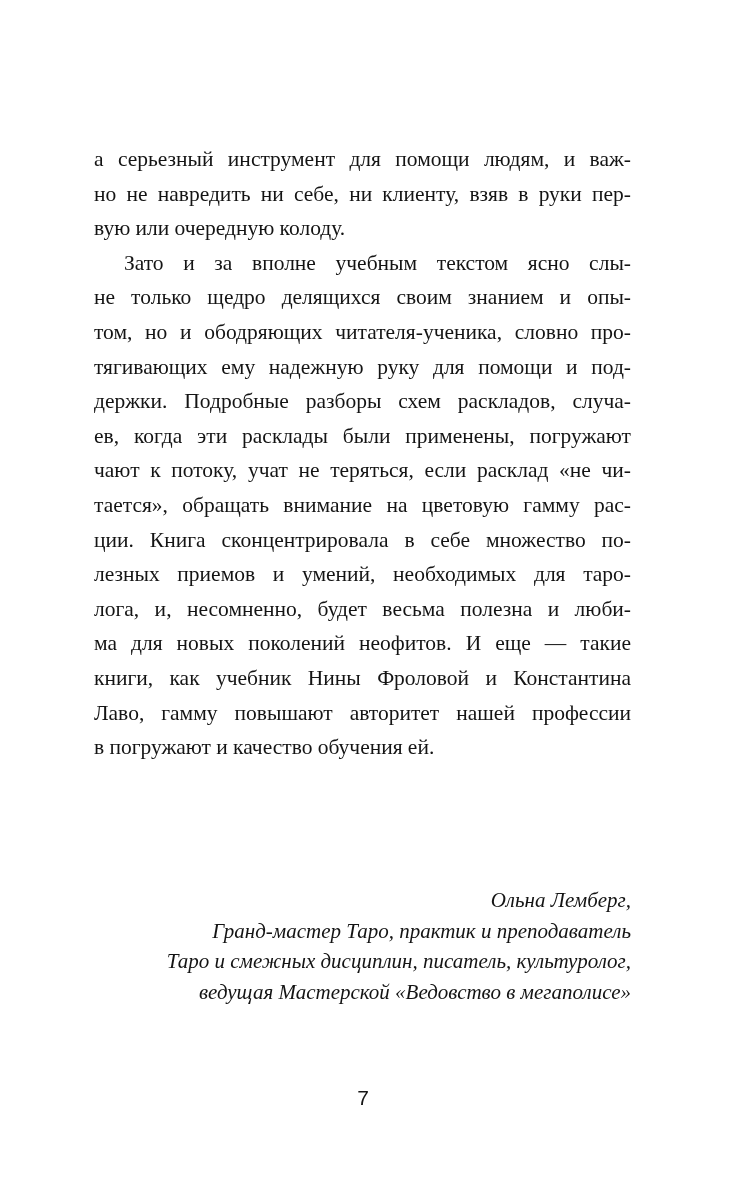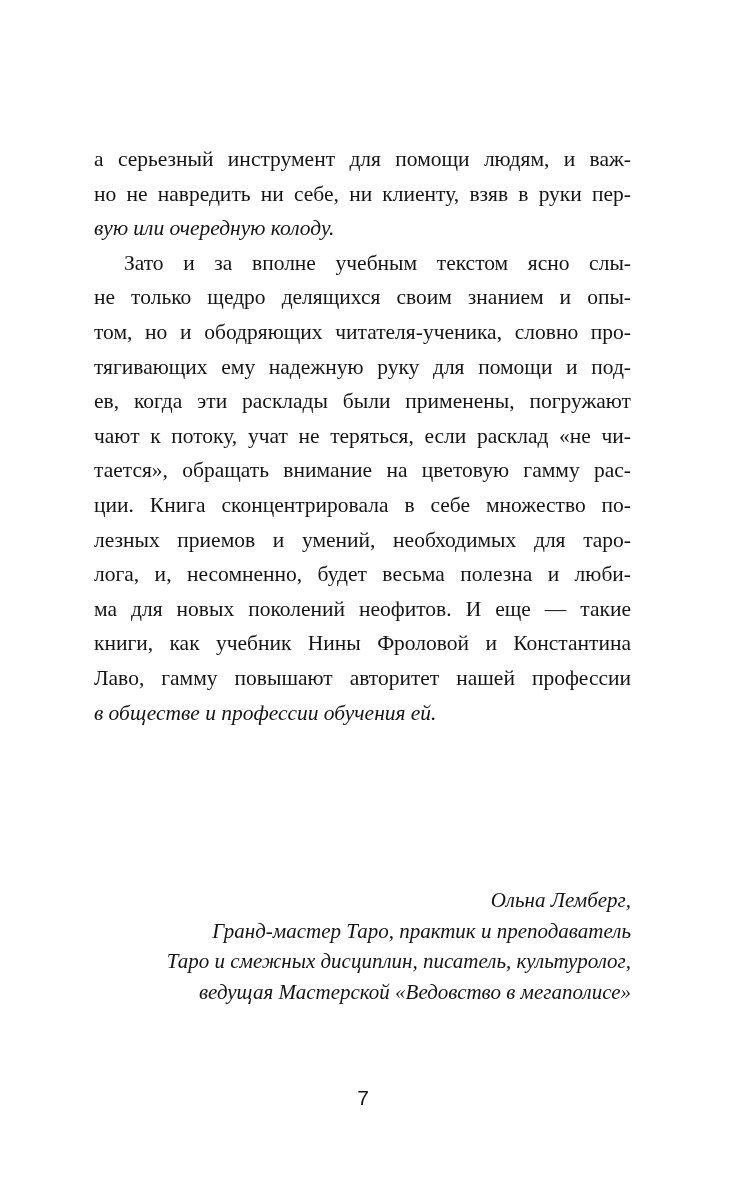--- a/index.html
+++ b/index.html
@@ -48,21 +48,20 @@
 
   
   .jline {
     display: block;
     text-align: justify;
     text-align-last: justify;
     white-space: nowrap;
   }
   .jline.last {
     text-align-last: left;
-    font-style: italic;
   }
   .jline.indent::before {
     content: "";
     display: inline-block;
     width: 30px;
   }
 
   .signature {
     position: absolute;
     left: 94px;
@@ -102,30 +101,31 @@
       <span class="jline">а серьезный инструмент для помощи людям, и важ-</span>
       <span class="jline">но не навредить ни себе, ни клиенту, взяв в руки пер-</span>
       <span class="jline last">вую или очередную колоду.</span>
     </p>
 
     <p class="body-par">
       <span class="jline indent">Зато и за вполне учебным текстом ясно слы-</span>
       <span class="jline">не только щедро делящихся своим знанием и опы-</span>
       <span class="jline">том, но и ободряющих читателя-ученика, словно про-</span>
       <span class="jline">тягивающих ему надежную руку для помощи и под-</span>
+      <span class="jline">держки. Подробные разборы схем раскладов, случа-</span>
       <span class="jline">ев, когда эти расклады были применены, погружают</span>
       <span class="jline">чают к потоку, учат не теряться, если расклад «не чи-</span>
       <span class="jline">тается», обращать внимание на цветовую гамму рас-</span>
       <span class="jline">ции. Книга сконцентрировала в себе множество по-</span>
       <span class="jline">лезных приемов и умений, необходимых для таро-</span>
       <span class="jline">лога, и, несомненно, будет весьма полезна и люби-</span>
       <span class="jline">ма для новых поколений неофитов. И еще — такие</span>
       <span class="jline">книги, как учебник Нины Фроловой и Константина</span>
       <span class="jline">Лаво, гамму повышают авторитет нашей профессии</span>
-      <span class="jline last">в обществе и профессии обучения ей.</span>
+      <span class="jline last">в погружают и качество обучения ей.</span>
     </p>
 
   </div>
 
   <div class="signature">
     <span class="sig-line">Ольна Лемберг,</span>
     <span class="sig-line">Гранд-мастер Таро, практик и преподаватель</span>
     <span class="sig-line">Таро и смежных дисциплин, писатель, культуролог,</span>
     <span class="sig-line">ведущая Мастерской «Ведовство в мегаполисе»</span>
   </div>

